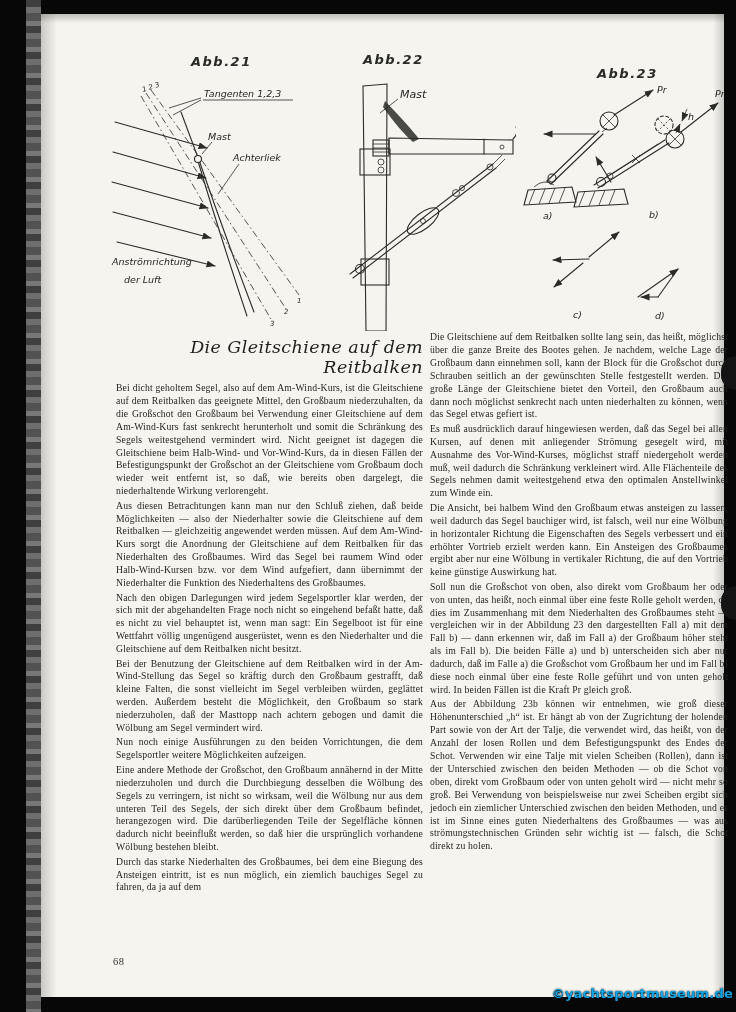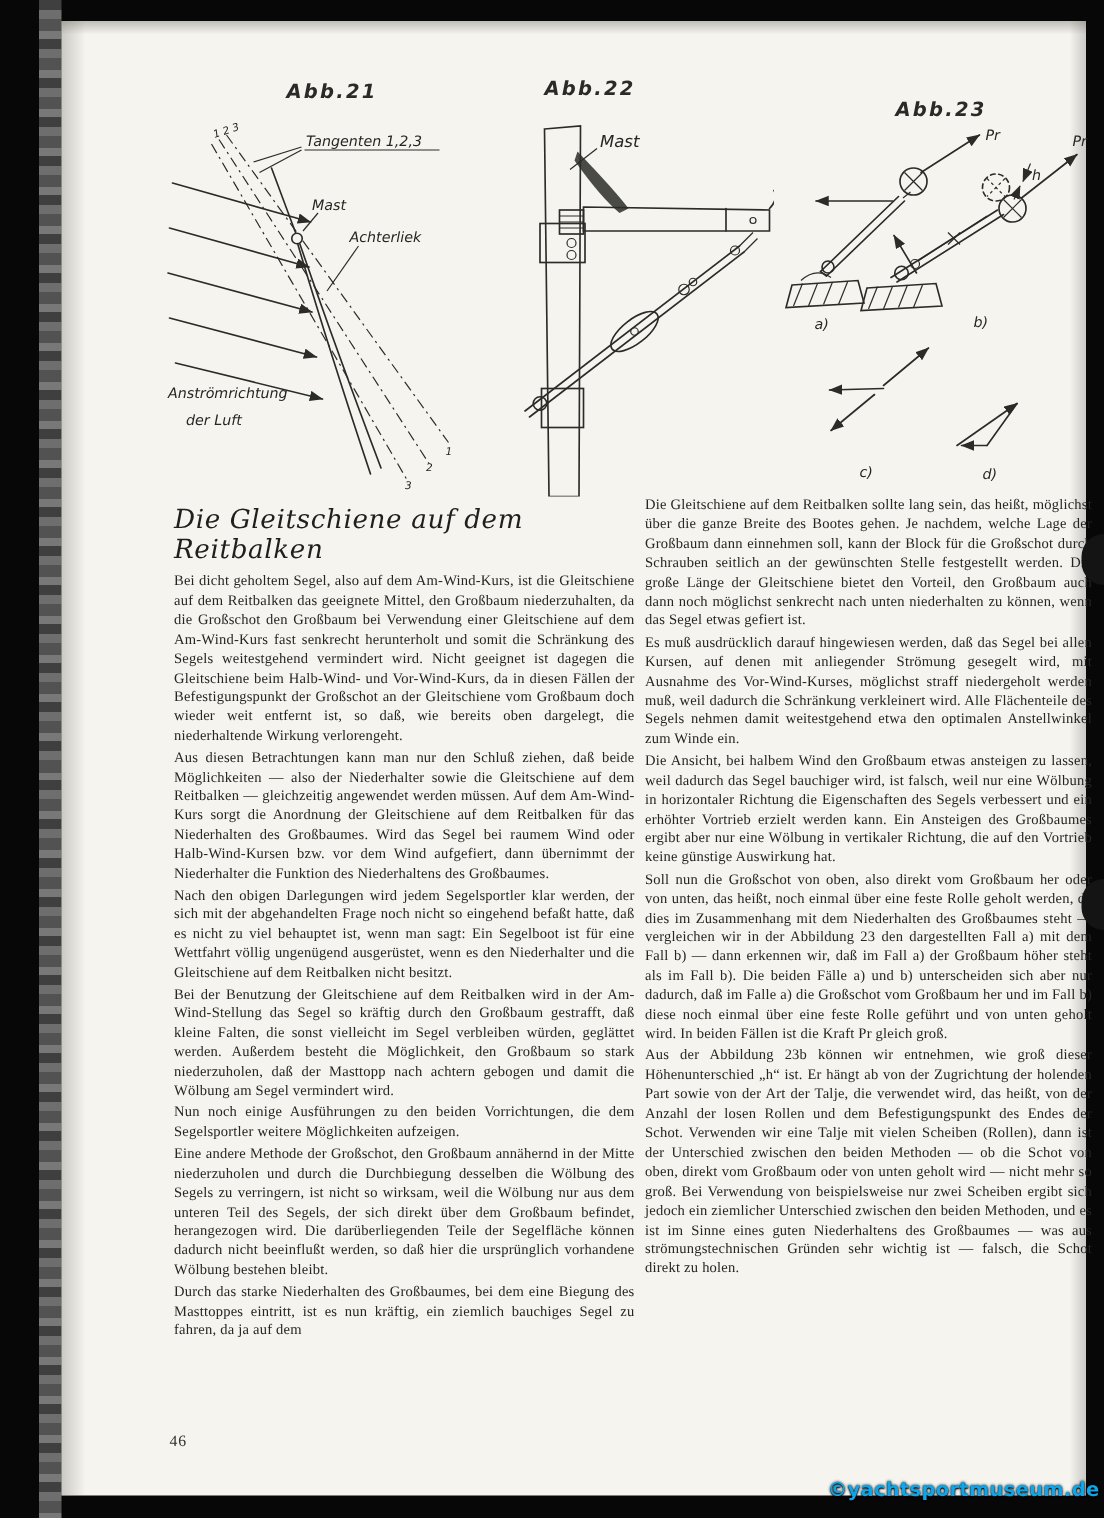--- a/index.html
+++ b/index.html
@@ -55,21 +55,21 @@
   .col-left{left:75px;top:316px;width:307px;}
   .col-right{left:389px;top:317px;width:298px;}
   .para{
     margin:0 0 1.5px 0;
     font-size:9.7px;line-height:12.9px;color:#262522;
     letter-spacing:0.15px;
   }
   .section-heading{
     font-family:"DejaVu Serif", serif;font-style:italic;font-weight:500;
     font-size:17.5px;letter-spacing:0.4px;color:#1f1f1d;
-    text-align:left;margin:7px 0 5px 0;
+    text-align:right;margin:7px 0 5px 0;
   }
   .page-number{
     position:absolute;left:72px;top:942px;
     font-size:10.5px;color:#33322f;letter-spacing:0.5px;
   }
   .watermark{
     position:absolute;right:3px;top:986px;z-index:5;
     font-family:"DejaVu Sans", sans-serif;font-weight:bold;
     font-size:13px;color:#0ea5e9;letter-spacing:0.2px;
     text-shadow:0 0 2px #000, 0 1px 1px #000;
@@ -231,30 +231,30 @@
   </svg>
 
   <div class="col col-left">
     <h2 class="section-heading">Die Gleitschiene auf dem Reitbalken</h2>
     <p class="para">Bei dicht geholtem Segel, also auf dem Am-Wind-Kurs, ist die Gleitschiene auf dem Reitbalken das geeignete Mittel, den Großbaum niederzuhalten, da die Großschot den Großbaum bei Verwendung einer Gleitschiene auf dem Am-Wind-Kurs fast senkrecht herunterholt und somit die Schränkung des Segels weitestgehend vermindert wird. Nicht geeignet ist dagegen die Gleitschiene beim Halb-Wind- und Vor-Wind-Kurs, da in diesen Fällen der Befestigungspunkt der Großschot an der Gleitschiene vom Großbaum doch wieder weit entfernt ist, so daß, wie bereits oben dargelegt, die niederhaltende Wirkung verlorengeht.</p>
     <p class="para">Aus diesen Betrachtungen kann man nur den Schluß ziehen, daß beide Möglichkeiten — also der Niederhalter sowie die Gleitschiene auf dem Reitbalken — gleichzeitig angewendet werden müssen. Auf dem Am-Wind-Kurs sorgt die Anordnung der Gleitschiene auf dem Reitbalken für das Niederhalten des Großbaumes. Wird das Segel bei raumem Wind oder Halb-Wind-Kursen bzw. vor dem Wind aufgefiert, dann übernimmt der Niederhalter die Funktion des Niederhaltens des Großbaumes.</p>
     <p class="para">Nach den obigen Darlegungen wird jedem Segelsportler klar werden, der sich mit der abgehandelten Frage noch nicht so eingehend befaßt hatte, daß es nicht zu viel behauptet ist, wenn man sagt: Ein Segelboot ist für eine Wettfahrt völlig ungenügend ausgerüstet, wenn es den Niederhalter und die Gleitschiene auf dem Reitbalken nicht besitzt.</p>
     <p class="para">Bei der Benutzung der Gleitschiene auf dem Reitbalken wird in der Am-Wind-Stellung das Segel so kräftig durch den Großbaum gestrafft, daß kleine Falten, die sonst vielleicht im Segel verbleiben würden, geglättet werden. Außerdem besteht die Möglichkeit, den Großbaum so stark niederzuholen, daß der Masttopp nach achtern gebogen und damit die Wölbung am Segel vermindert wird.</p>
     <p class="para">Nun noch einige Ausführungen zu den beiden Vorrichtungen, die dem Segelsportler weitere Möglichkeiten aufzeigen.</p>
     <p class="para">Eine andere Methode der Großschot, den Großbaum annähernd in der Mitte niederzuholen und durch die Durchbiegung desselben die Wölbung des Segels zu verringern, ist nicht so wirksam, weil die Wölbung nur aus dem unteren Teil des Segels, der sich direkt über dem Großbaum befindet, herangezogen wird. Die darüberliegenden Teile der Segelfläche können dadurch nicht beeinflußt werden, so daß hier die ursprünglich vorhandene Wölbung bestehen bleibt.</p>
-    <p class="para">Durch das starke Niederhalten des Großbaumes, bei dem eine Biegung des Masttoppes eintritt, ist es nun kräftig, ein ziemlich bauchiges Segel zu fahren, da ja auf dem</p>
+    <p class="para">Durch das starke Niederhalten des Großbaumes, bei dem eine Biegung des Ansteigen eintritt, ist es nun möglich, ein ziemlich bauchiges Segel zu fahren, da ja auf dem</p>
   </div>
 
   <div class="col col-right">
     <p class="para">Die Gleitschiene auf dem Reitbalken sollte lang sein, das heißt, möglichst über die ganze Breite des Bootes gehen. Je nachdem, welche Lage der Großbaum dann einnehmen soll, kann der Block für die Großschot durch Schrauben seitlich an der gewünschten Stelle festgestellt werden. Die große Länge der Gleitschiene bietet den Vorteil, den Großbaum auch dann noch möglichst senkrecht nach unten niederhalten zu können, wenn das Segel etwas gefiert ist.</p>
     <p class="para">Es muß ausdrücklich darauf hingewiesen werden, daß das Segel bei allen Kursen, auf denen mit anliegender Strömung gesegelt wird, mit Ausnahme des Vor-Wind-Kurses, möglichst straff niedergeholt werden muß, weil dadurch die Schränkung verkleinert wird. Alle Flächenteile des Segels nehmen damit weitestgehend etwa den optimalen Anstellwinkel zum Winde ein.</p>
     <p class="para">Die Ansicht, bei halbem Wind den Großbaum etwas ansteigen zu lassen, weil dadurch das Segel bauchiger wird, ist falsch, weil nur eine Wölbung in horizontaler Richtung die Eigenschaften des Segels verbessert und ein erhöhter Vortrieb erzielt werden kann. Ein Ansteigen des Großbaumes ergibt aber nur eine Wölbung in vertikaler Richtung, die auf den Vortrieb keine günstige Auswirkung hat.</p>
     <p class="para">Soll nun die Großschot von oben, also direkt vom Großbaum her oder von unten, das heißt, noch einmal über eine feste Rolle geholt werden, da dies im Zusammenhang mit dem Niederhalten des Großbaumes steht — vergleichen wir in der Abbildung 23 den dargestellten Fall a) mit dem Fall b) — dann erkennen wir, daß im Fall a) der Großbaum höher steht als im Fall b). Die beiden Fälle a) und b) unterscheiden sich aber nur dadurch, daß im Falle a) die Großschot vom Großbaum her und im Fall b) diese noch einmal über eine feste Rolle geführt und von unten geholt wird. In beiden Fällen ist die Kraft Pr gleich groß.</p>
     <p class="para">Aus der Abbildung 23b können wir entnehmen, wie groß dieser Höhenunterschied „h“ ist. Er hängt ab von der Zugrichtung der holenden Part sowie von der Art der Talje, die verwendet wird, das heißt, von der Anzahl der losen Rollen und dem Befestigungspunkt des Endes der Schot. Verwenden wir eine Talje mit vielen Scheiben (Rollen), dann ist der Unterschied zwischen den beiden Methoden — ob die Schot von oben, direkt vom Großbaum oder von unten geholt wird — nicht mehr so groß. Bei Verwendung von beispielsweise nur zwei Scheiben ergibt sich jedoch ein ziemlicher Unterschied zwischen den beiden Methoden, und es ist im Sinne eines guten Niederhaltens des Großbaumes — was aus strömungstechnischen Gründen sehr wichtig ist — falsch, die Schot direkt zu holen.</p>
   </div>
 
-  <div class="page-number">46</div>
+  <div class="page-number">68</div>
 </div>
 
 <div class="edge-blob blob-1"></div>
 <div class="edge-blob blob-2"></div>
 
 <div class="watermark">©yachtsportmuseum.de</div>
 
 </body></html>

